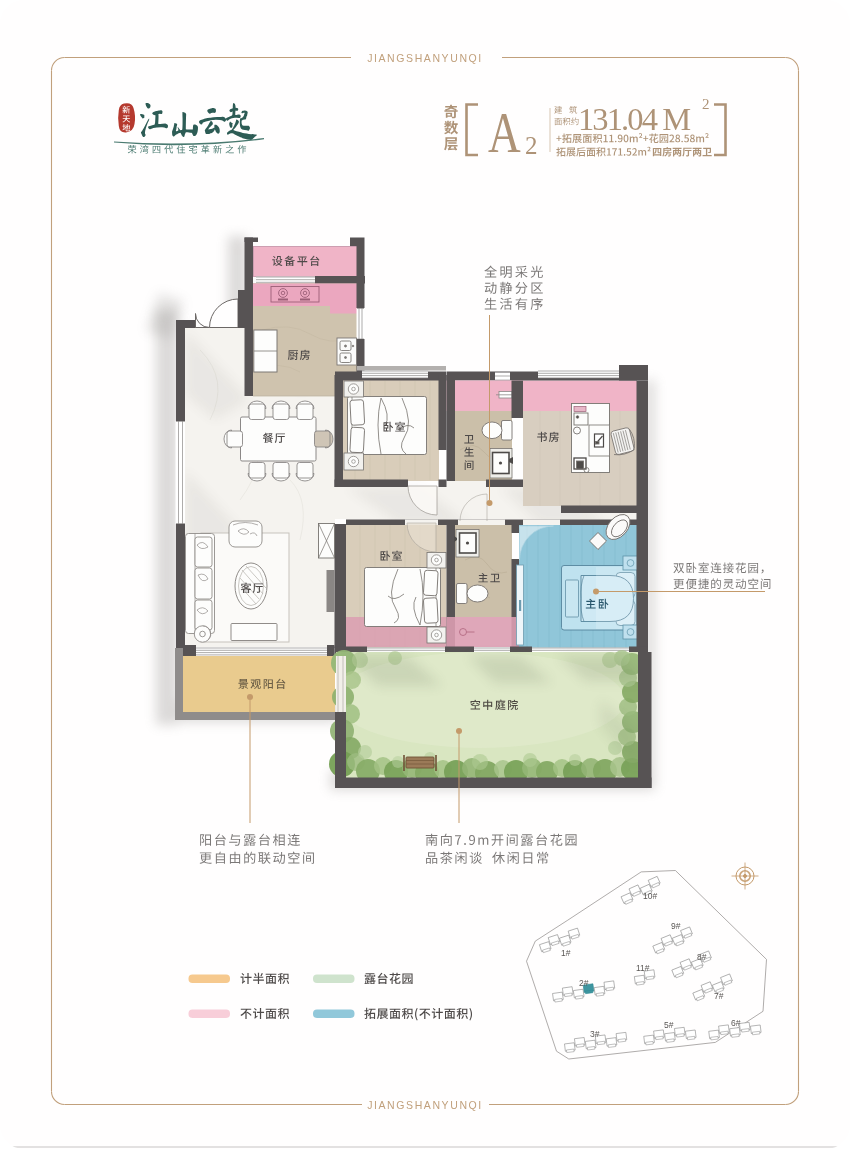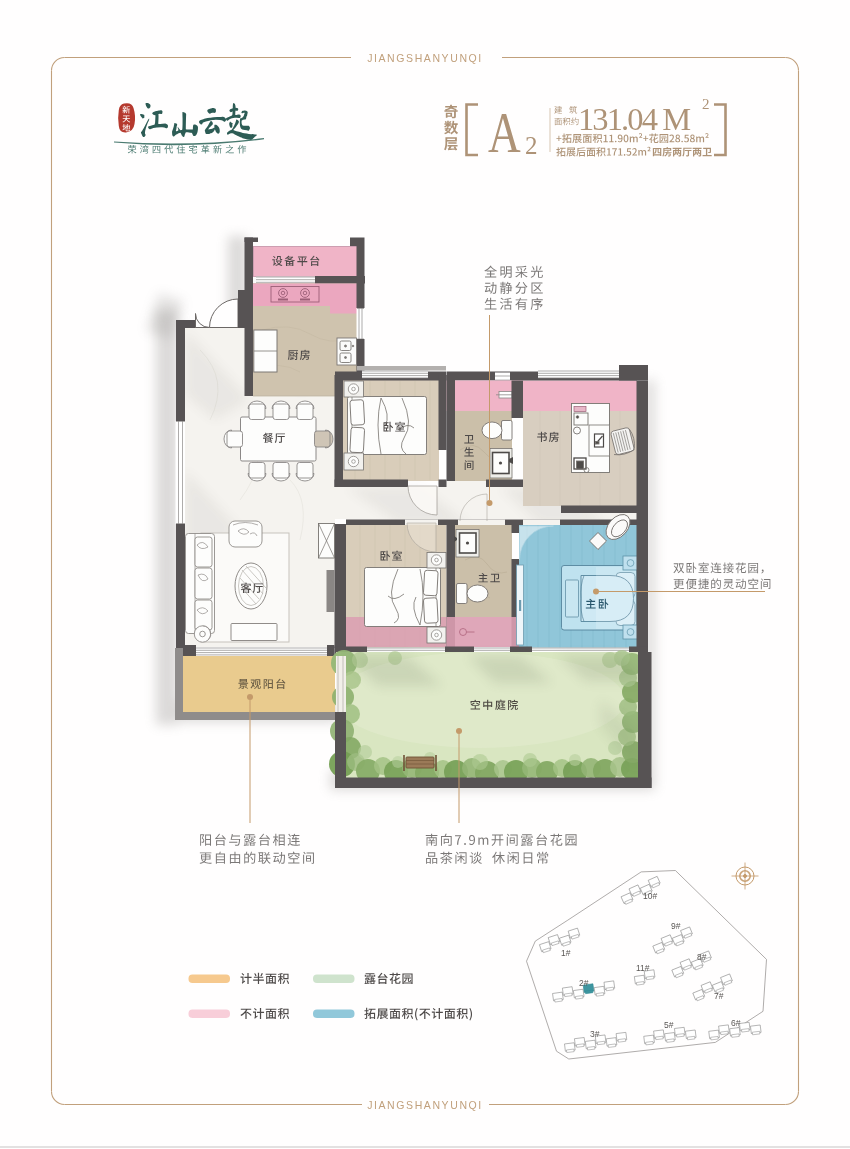--- a/index.html
+++ b/index.html
@@ -1,15 +1,15 @@
 <!DOCTYPE html>
 <html><head><meta charset="utf-8"><style>
 html,body{margin:0;padding:0;background:#fff;}
 #page{position:relative;width:850px;height:1149px;background:#fffefe;overflow:hidden;
-font-family:"Liberation Sans",sans-serif;}
+font-family:"Liberation Sans",sans-serif;border-radius:24px;}
 svg{display:block;}
 </style></head><body>
 <div id="page">
 <svg width="850" height="1149" viewBox="0 0 850 1149">
 <defs>
         <path id="g0" d="M147 -127H241V-105H147ZM14 -185H126V-166H14ZM12 -86H126V-66H12ZM11 -129H130V-109H11ZM192 -118H215V20H192ZM29 -161 48 -165Q52 -158 55 -149Q57 -140 58 -133L38 -127Q38 -134 35 -144Q33 -153 29 -161ZM92 -166 113 -161Q109 -151 105 -140Q101 -129 97 -122L78 -126Q80 -132 83 -139Q85 -145 88 -153Q90 -160 92 -166ZM215 -208 234 -190Q221 -185 206 -181Q191 -177 175 -174Q160 -171 145 -169Q144 -173 142 -178Q140 -183 138 -187Q152 -190 166 -193Q180 -196 193 -200Q206 -204 215 -208ZM52 -207 73 -212Q77 -204 81 -195Q85 -186 87 -179L65 -173Q63 -180 59 -189Q56 -199 52 -207ZM60 -117H82V-6Q82 1 80 6Q78 10 73 13Q69 15 62 16Q55 16 45 16Q44 12 43 6Q41 1 38 -4Q44 -3 50 -3Q55 -3 57 -3Q60 -3 60 -7ZM138 -187H160V-100Q160 -86 159 -71Q158 -55 155 -39Q153 -23 148 -8Q143 6 134 18Q132 16 129 13Q125 11 122 8Q118 5 116 4Q126 -10 131 -28Q135 -46 136 -65Q138 -84 138 -100ZM89 -51 105 -59Q111 -51 117 -40Q123 -29 126 -22L109 -12Q106 -20 101 -31Q95 -42 89 -51ZM31 -58 50 -53Q46 -40 39 -28Q32 -15 25 -6Q22 -9 17 -12Q12 -16 9 -18Q16 -26 22 -36Q28 -47 31 -58Z"></path>
         <path id="g1" d="M138 -104Q150 -67 176 -40Q202 -13 243 -2Q240 1 237 4Q234 8 231 12Q229 16 227 20Q198 10 177 -6Q156 -23 140 -46Q125 -69 116 -99ZM25 -193H224V-169H25ZM16 -117H234V-92H16ZM111 -185H136V-141Q136 -125 134 -108Q132 -91 125 -73Q119 -56 107 -39Q95 -22 75 -7Q55 8 25 20Q23 17 20 13Q18 10 15 6Q12 2 9 0Q37 -10 55 -24Q74 -37 85 -52Q96 -67 102 -83Q107 -98 109 -113Q111 -128 111 -141Z"></path>
         <path id="g2" d="M157 -211H179V-36H157ZM80 -109 213 -165 221 -145 89 -88ZM106 -187H129V-22Q129 -15 130 -12Q132 -8 136 -7Q140 -6 148 -6Q150 -6 155 -6Q161 -6 168 -6Q175 -6 182 -6Q189 -6 194 -6Q200 -6 203 -6Q210 -6 214 -8Q217 -11 219 -18Q221 -26 222 -39Q226 -36 232 -34Q238 -31 243 -31Q241 -13 237 -3Q234 7 226 11Q218 16 204 16Q202 16 196 16Q190 16 183 16Q175 16 168 16Q160 16 154 16Q148 16 146 16Q131 16 122 12Q113 9 110 1Q106 -7 106 -23ZM208 -162H206L211 -166L215 -169L232 -163L231 -159Q231 -141 231 -126Q231 -111 230 -99Q230 -87 230 -79Q229 -71 229 -67Q228 -59 225 -55Q221 -51 216 -49Q210 -47 203 -47Q196 -46 191 -46Q190 -51 189 -57Q188 -63 186 -67Q190 -66 194 -66Q198 -66 200 -66Q203 -66 205 -67Q206 -68 207 -72Q207 -74 208 -81Q208 -89 208 -100Q208 -111 208 -127Q208 -143 208 -162ZM10 -152H90V-129H10ZM41 -208H63V-44H41ZM7 -40Q17 -44 30 -50Q44 -55 59 -61Q74 -68 89 -74L94 -53Q74 -43 54 -34Q33 -24 16 -17Z"></path>
         <path id="g3" d="M88 -96Q89 -94 86 -87Q81 -76 76 -70Q74 -66 72 -61Q69 -55 65 -47Q62 -39 61 -36Q60 -33 59 -29Q57 -24 56 -19Q55 -14 55 -10Q54 -7 56 -6Q56 -6 58 -3Q60 0 60 2Q60 4 55 9Q52 12 50 13Q49 14 46 14Q42 14 39 12Q37 10 34 7Q32 4 32 3Q32 2 29 -3Q26 -7 25 -8Q23 -10 24 -13Q25 -16 27 -17Q28 -17 32 -22Q46 -39 54 -52L65 -69L75 -84Q80 -91 83 -94Q88 -101 88 -96ZM25 -125Q36 -125 47 -120L50 -118L50 -110L50 -102L45 -100Q41 -98 40 -98Q39 -98 36 -98Q34 -100 27 -106Q20 -114 19 -116Q18 -118 17 -120Q16 -121 16 -123Q17 -125 25 -125ZM177 -147Q182 -147 184 -147Q186 -146 188 -144Q190 -143 191 -141Q191 -140 191 -136Q191 -132 190 -130Q190 -129 188 -126Q184 -124 180 -124Q170 -126 164 -125Q160 -125 159 -124Q159 -124 160 -121Q161 -116 160 -95Q159 -74 158 -67Q158 -66 158 -66Q159 -66 163 -65Q167 -65 174 -65Q180 -66 191 -66Q208 -67 213 -67Q218 -66 222 -65Q230 -62 232 -59Q235 -56 234 -49Q232 -45 232 -44Q231 -42 228 -40Q225 -38 223 -39Q220 -39 214 -41Q210 -43 205 -44Q201 -44 188 -45Q150 -46 121 -40Q114 -38 112 -38Q110 -38 108 -37Q106 -35 104 -35Q102 -35 102 -34Q102 -33 98 -34Q94 -34 94 -33Q94 -32 92 -33Q91 -34 90 -34Q88 -34 84 -38Q81 -40 80 -42Q79 -43 79 -45Q79 -48 81 -49Q83 -50 93 -52Q106 -56 118 -58Q128 -61 130 -61Q131 -62 131 -64Q131 -66 132 -67Q134 -68 135 -93Q137 -117 136 -117Q123 -118 118 -121Q111 -126 111 -129Q111 -131 116 -134Q121 -136 127 -138Q134 -140 146 -142Q158 -145 162 -145Q166 -145 167 -146Q169 -147 177 -147ZM91 -184Q96 -180 97 -178Q98 -176 98 -173Q98 -165 91 -160Q84 -155 78 -158Q72 -161 66 -170Q60 -179 59 -186Q58 -188 60 -189Q60 -189 66 -190Q74 -191 79 -190Q84 -188 91 -184Z"></path>
         <path id="g4" d="M121 -176Q124 -175 126 -174Q128 -173 130 -169Q134 -164 134 -163Q135 -161 134 -156Q133 -142 132 -98Q131 -54 132 -54Q133 -52 160 -52Q187 -52 188 -53Q189 -54 189 -67Q190 -83 193 -87Q196 -91 208 -88Q222 -84 227 -77Q232 -70 230 -55Q227 -33 223 -26Q222 -25 221 -22Q218 -15 212 -10Q206 -5 200 -5Q194 -5 192 -8Q188 -11 186 -18Q183 -26 181 -28Q180 -29 176 -29Q171 -29 166 -30Q160 -31 146 -32L132 -32L128 -26Q125 -20 124 -16Q124 -13 122 -13Q122 -12 122 -10Q122 -8 119 -3Q117 1 116 2Q114 2 109 0Q104 -2 104 -5Q104 -8 102 -8Q98 -8 98 -11Q97 -14 94 -20Q90 -27 89 -28Q88 -29 81 -27Q74 -26 69 -23Q65 -21 64 -21Q62 -21 53 -16Q45 -11 42 -8Q38 -3 34 -2Q31 -2 30 -3Q28 -3 26 -6Q23 -9 22 -11Q21 -13 21 -19Q20 -28 20 -30Q20 -32 20 -36Q20 -40 22 -44Q26 -51 30 -64Q35 -77 35 -82Q35 -85 37 -89Q38 -93 38 -96V-99L46 -98Q57 -97 60 -92Q62 -90 61 -87Q61 -84 60 -82Q57 -78 56 -65Q55 -56 53 -49Q50 -41 51 -41Q51 -40 61 -42Q68 -44 69 -45Q71 -46 71 -48Q72 -51 70 -54Q69 -57 69 -58Q69 -60 67 -61Q66 -63 66 -67V-72L76 -60L88 -48L94 -49Q100 -50 102 -51Q104 -53 105 -93Q106 -132 104 -157Q104 -170 104 -174Q104 -176 105 -178Q108 -180 121 -176Z"></path>

